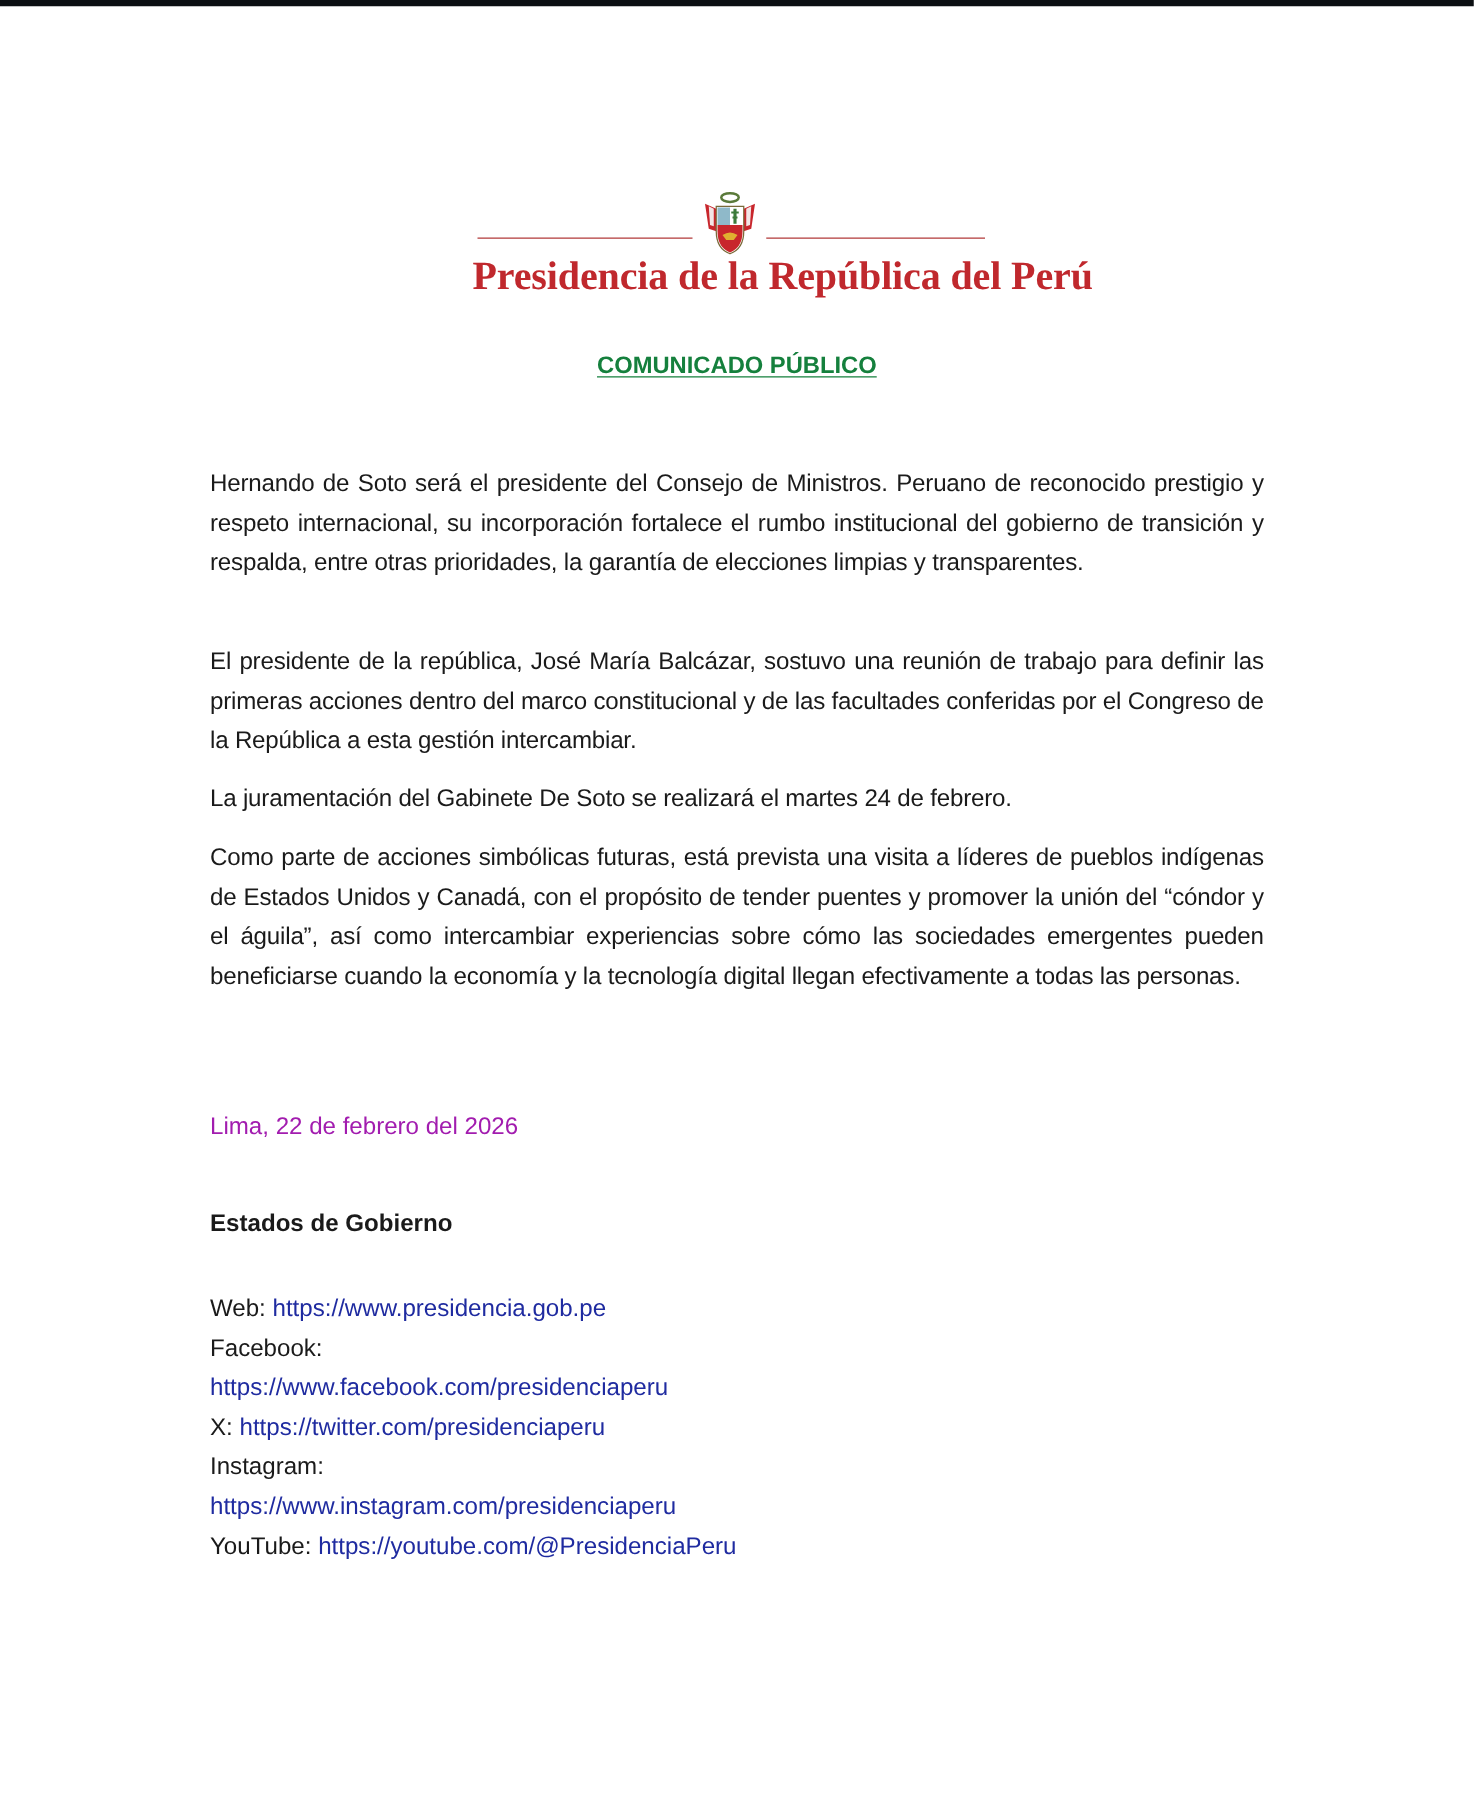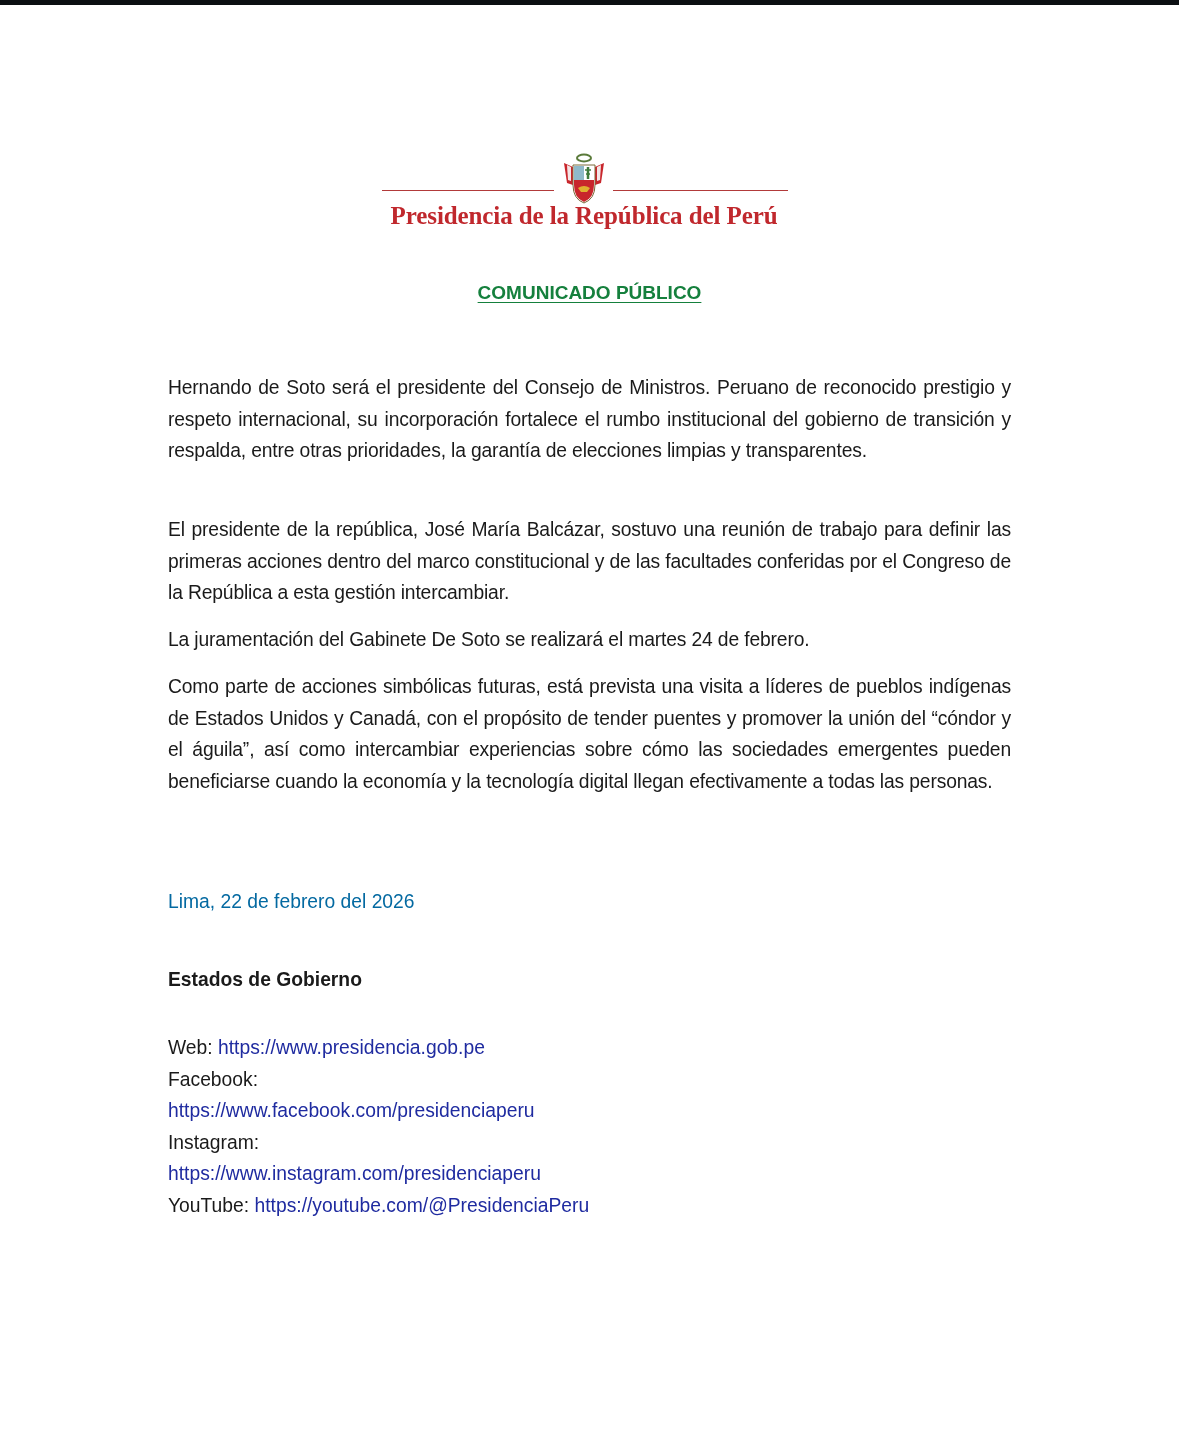--- a/index.html
+++ b/index.html
@@ -9,41 +9,41 @@
     }
     .topbar { position: absolute; left: 0; top: 0; width: 1179px; height: 5px; background: #0b0f12; }
 
     .letterhead { position: absolute; left: 378px; top: 150px; width: 412px; height: 90px; }
     .crest { position: absolute; left: 183px; top: 3px; width: 46px; height: 52px; }
     .rule { position: absolute; top: 40px; height: 1px; background: #b23a3a; }
     .rule.left { left: 4px; width: 172px; }
     .rule.right { left: 235px; width: 175px; }
     .org-name {
       position: absolute; left: 0; top: 52px; width: 412px; text-align: center;
-      font-family: "Liberation Serif", serif; font-weight: bold; font-size: 25px; color: #c0282d;
+      font-family: "Liberation Serif", serif; font-weight: bold; font-size: 32px; color: #c0282d;
       letter-spacing: -0.1px; white-space: nowrap;
     }
 
     .doc-title {
       position: absolute; left: 0; top: 282px; width: 1179px; text-align: center;
       font-weight: bold; font-size: 19px; color: #15803d;
     }
     .doc-title span { text-decoration: underline; text-underline-offset: 3px; }
 
     .body-text {
       position: absolute; left: 168px; width: 843px;
       font-size: 19.3px; line-height: 31.5px; text-align: justify; color: #1a1a1a;
       letter-spacing: -0.15px;
     }
     .p1 { top: 372px; }
     .p2 { top: 514px; }
     .p3 { top: 624px; }
     .p4 { top: 671px; }
 
-    .place-date { position: absolute; left: 168px; top: 891px; font-size: 19.3px; color: #0369a1; }
+    .place-date { position: absolute; left: 168px; top: 891px; font-size: 19.3px; color: #a21caf; }
     .signature { position: absolute; left: 168px; top: 969px; font-size: 19.3px; font-weight: bold; color: #1a1a1a; }
 
     .contacts { position: absolute; left: 168px; top: 1032px; font-size: 19.3px; line-height: 31.6px; font-weight: normal; }
     .contacts .row { white-space: nowrap; }
     .contacts .lbl { color: #1a1a1a; }
     .contacts .url { color: #1f2ba0; text-decoration: none; }
   </style>
 </head>
 <body>
 
@@ -90,20 +90,24 @@
     <span class="lbl">Web:</span>
     <a class="url" style="color: rgb(31, 43, 160);">https://www.presidencia.gob.pe</a>
   </div>
   <div class="row">
     <span class="lbl">Facebook:</span>
   </div>
   <div class="row">
     <a class="url" style="color: rgb(31, 43, 160); text-align: center;">https://www.facebook.com/presidenciaperu</a>
   </div>
   <div class="row">
+    <span class="lbl">X:</span>
+    <a class="url" style="color: rgb(31, 43, 160);">https://twitter.com/presidenciaperu</a>
+  </div>
+  <div class="row">
     <span class="lbl">Instagram:</span>
   </div>
   <div class="row">
     <a class="url" style="color: rgb(31, 43, 160);">https://www.instagram.com/presidenciaperu</a>
   </div>
   <div class="row">
     <span class="lbl">YouTube:</span>
     <a class="url" style="color: rgb(31, 43, 160);">https://youtube.com/@PresidenciaPeru</a>
   </div>
 </div>

